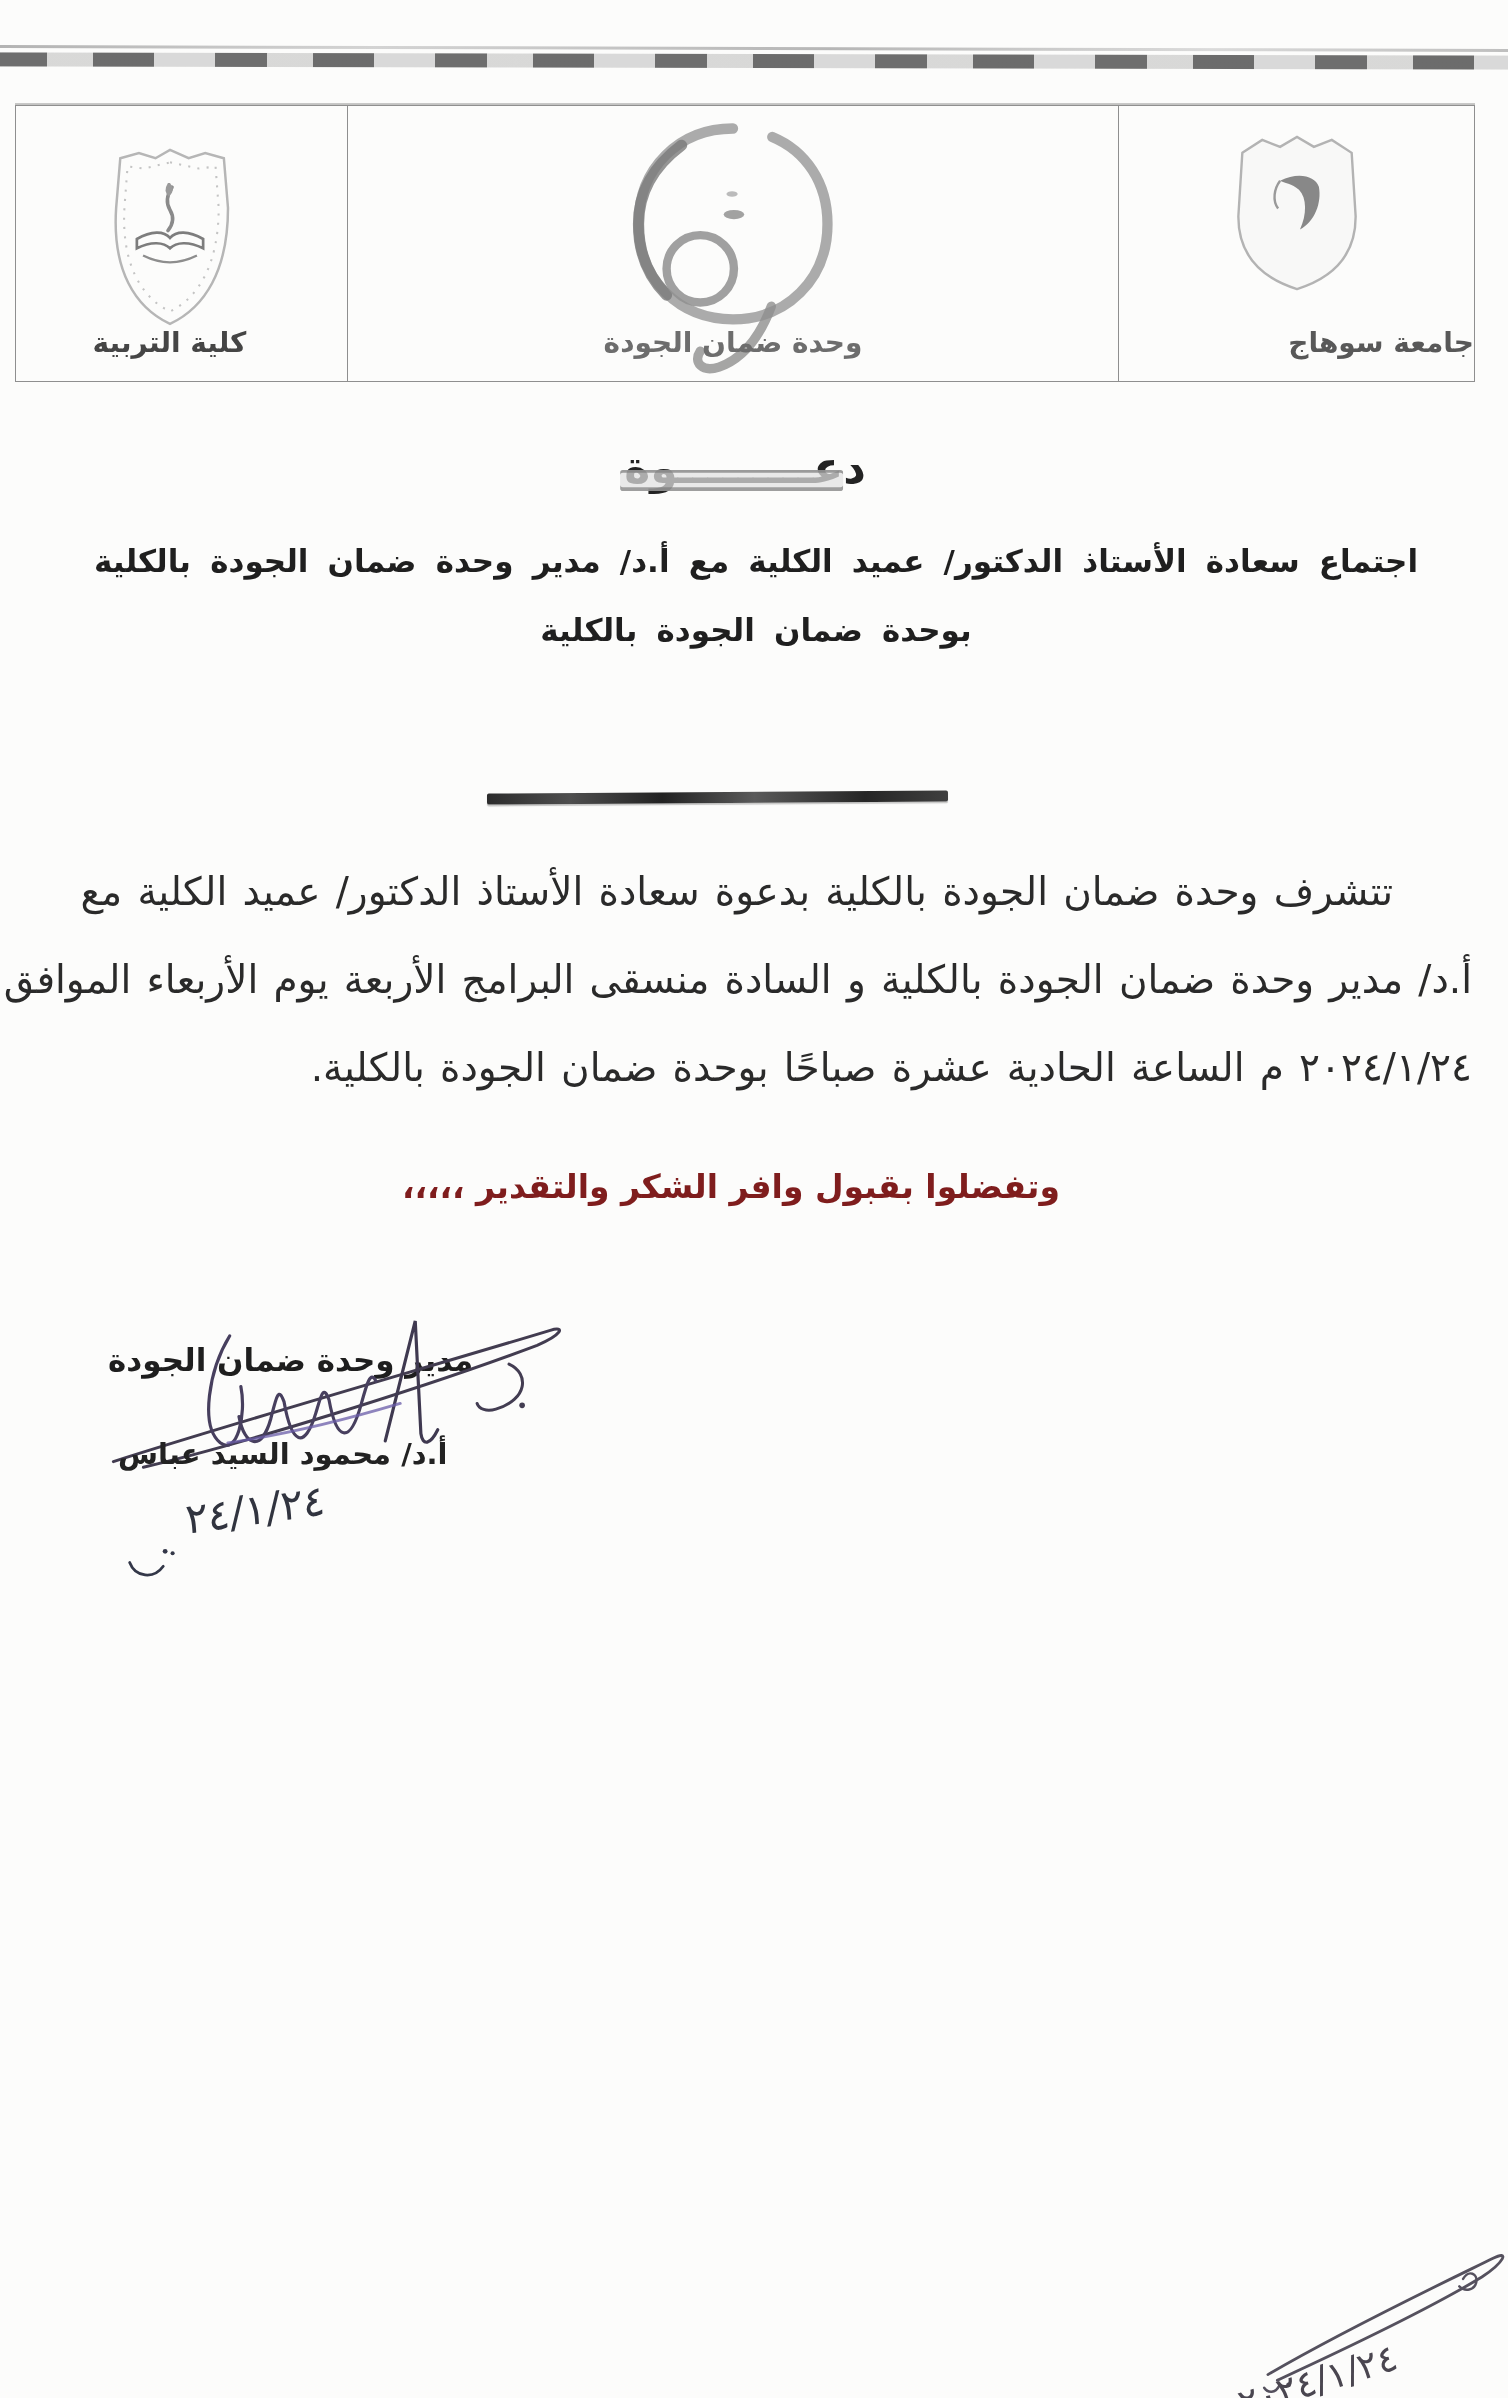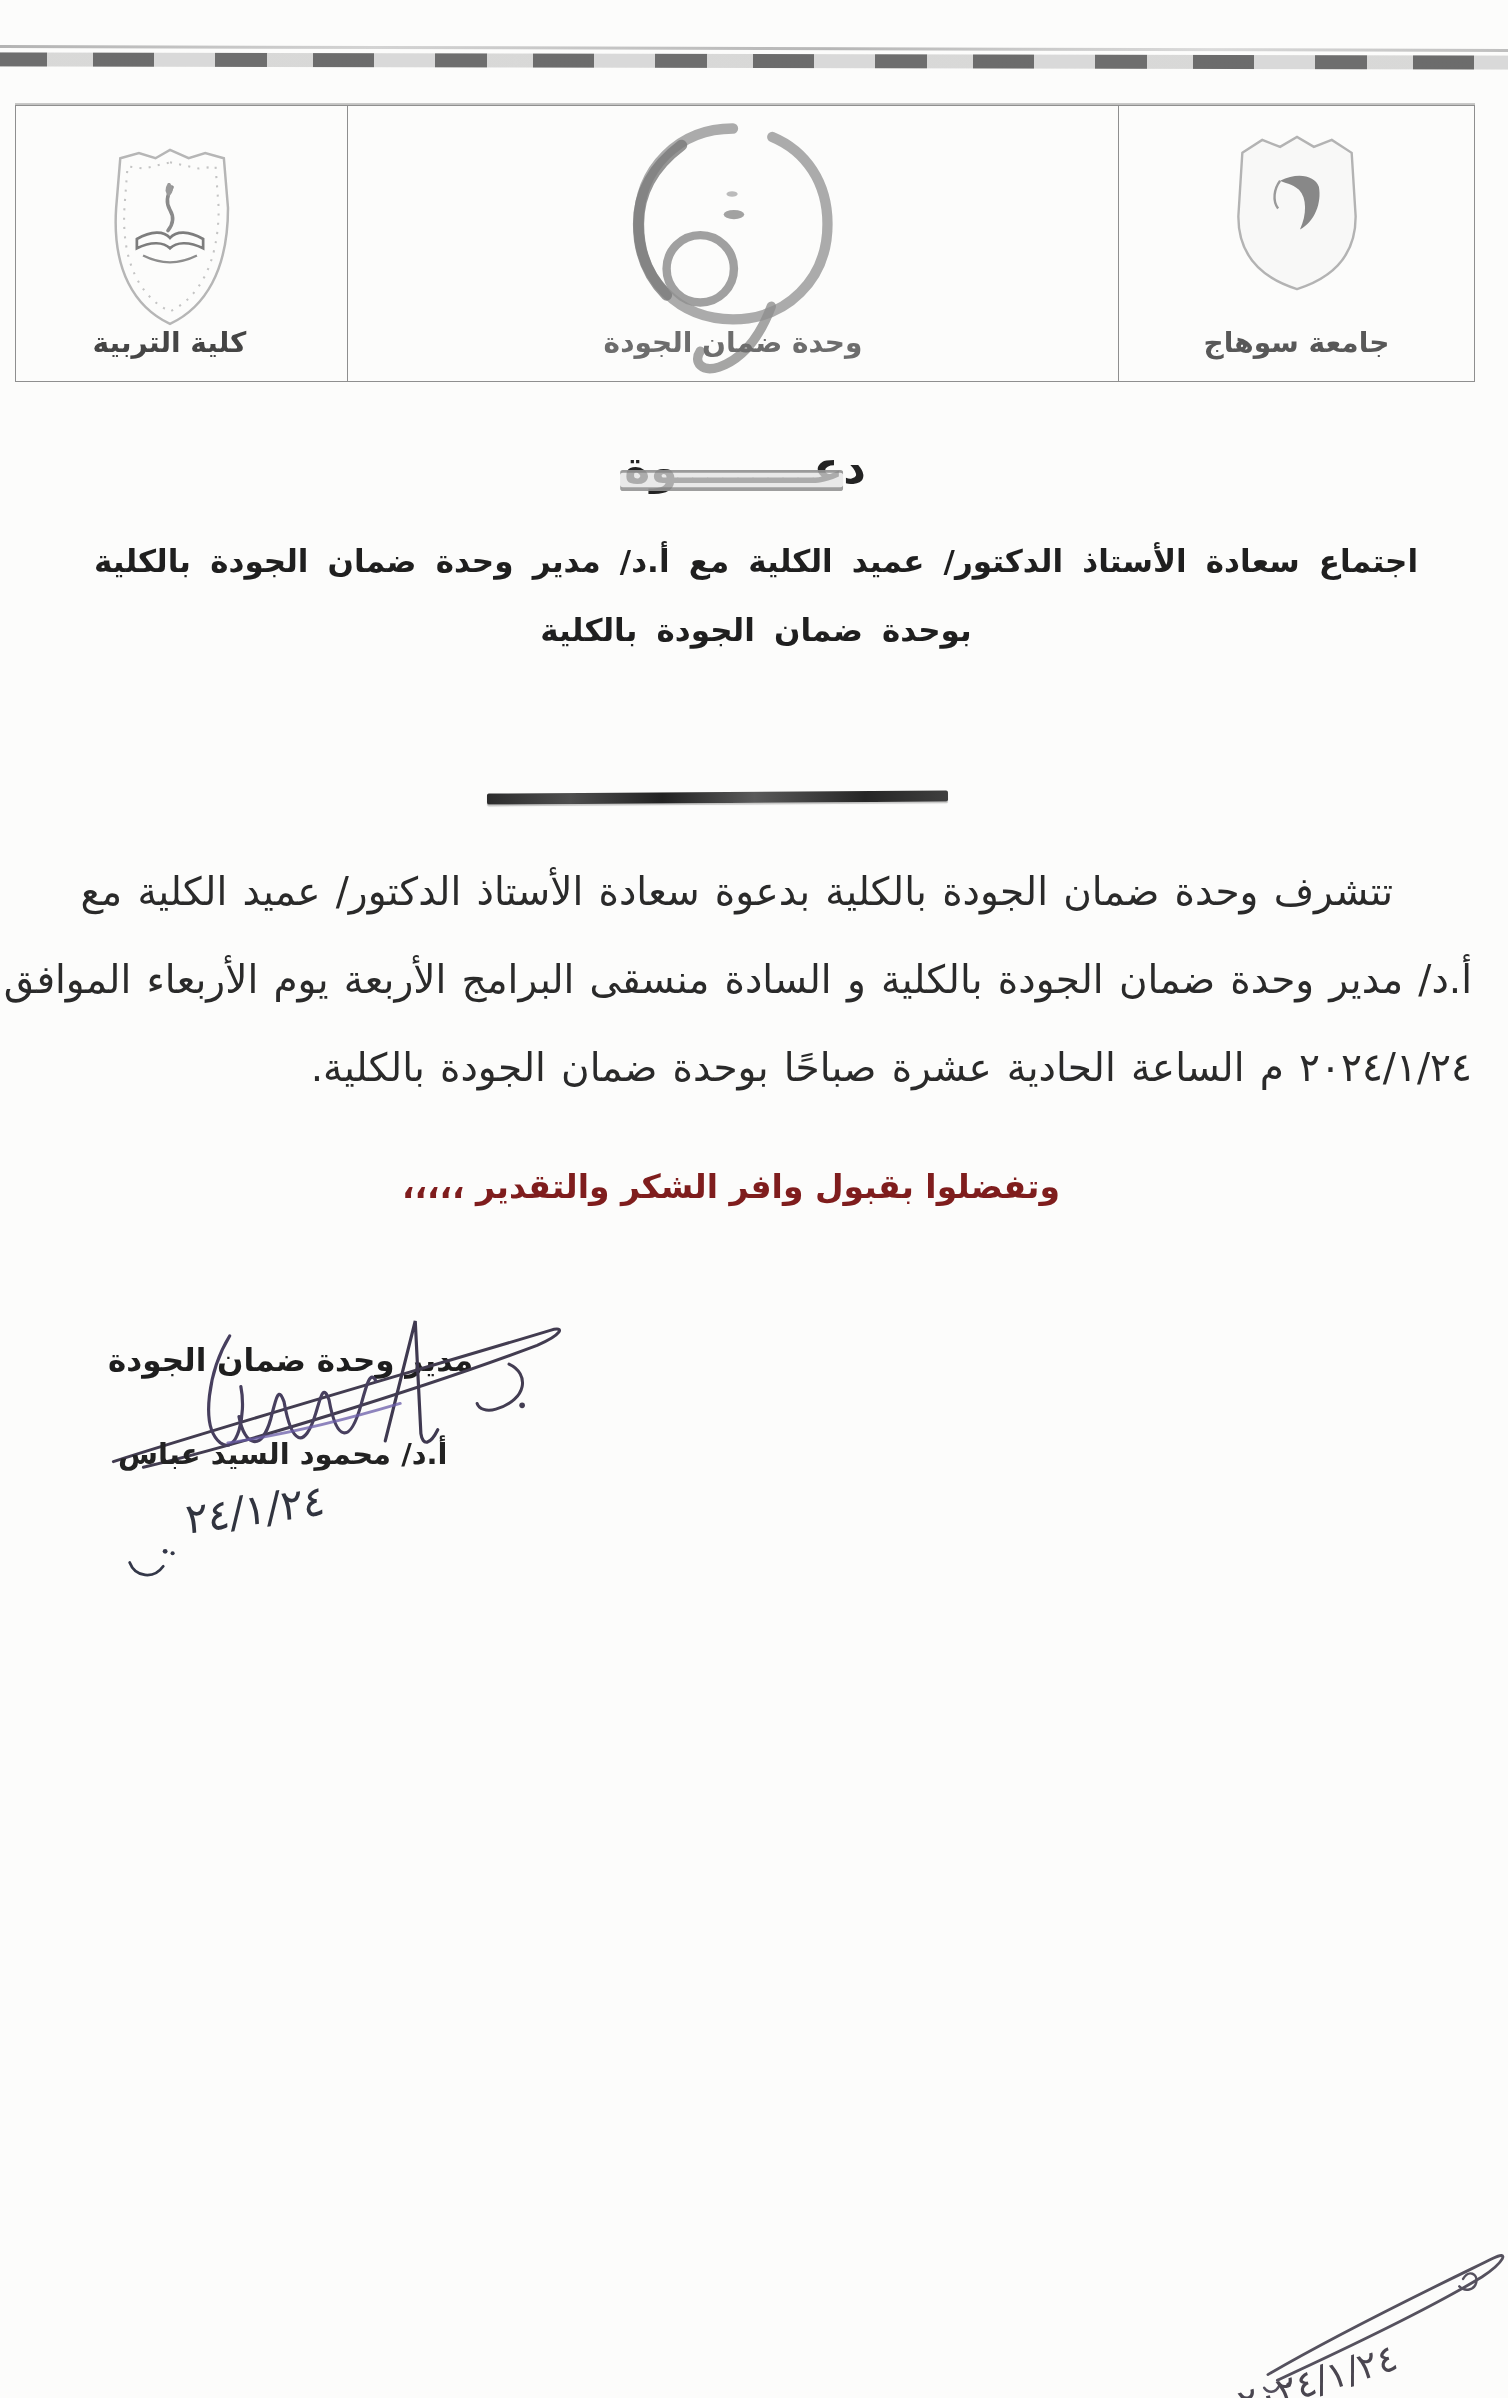--- a/index.html
+++ b/index.html
@@ -14,21 +14,21 @@
   .scanline-b{position:absolute;top:54px;left:-4.7px;right:-4.7px;height:14px;border-radius:2.8px;
     background:repeating-linear-gradient(90deg,rgba(75,75,75,.8) 0 52px,rgba(150,150,150,.35) 52px 98px,rgba(60,60,60,.75) 98px 159px,rgba(165,165,165,.4) 159px 220px);
     transform:rotate(.12deg);filter:blur(0.6px);}
   
   .hdr{position:absolute;left:15px;top:105px;width:1458px;height:275px;display:flex;
     border:1.9px solid #8f8f8f;box-shadow:0 -1.9px 0 rgba(90,90,90,.35);}
   .hdr-cell{position:relative;display:flex;flex-direction:column;align-items:center;justify-content:flex-end;}
   .hdr-cell + .hdr-cell{border-left:1.9px solid #8f8f8f;}
   .cell-faculty{width:307px;margin-top:16px;}
   .cell-quality{width:770px;margin-left:24px;}
-  .cell-univ{flex:1;}
+  .cell-univ{flex:1;align-items:flex-end;}
   .hdr-label{font-weight:bold;font-size:28px;margin-bottom:22.5px;direction:rtl;white-space:nowrap;}
   .cell-faculty .hdr-label{color:#454545;}
   .cell-quality .hdr-label{color:#6d6d6d;filter:blur(0.4px);}
   .cell-univ .hdr-label{color:#585858;filter:blur(0.3px);}
   .logo{position:absolute;}
   .logo-faculty{top:20.6px;left:50%;transform:translateX(-50%);}
   .logo-quality{top:-1.9px;left:50%;transform:translateX(-50%);}
   .logo-univ{top:22.5px;left:50%;transform:translateX(-50%);}
   
   .title-wrap{position:absolute;top:442px;left:0;right:62px;text-align:center;direction:rtl;margin-left:44px;}

